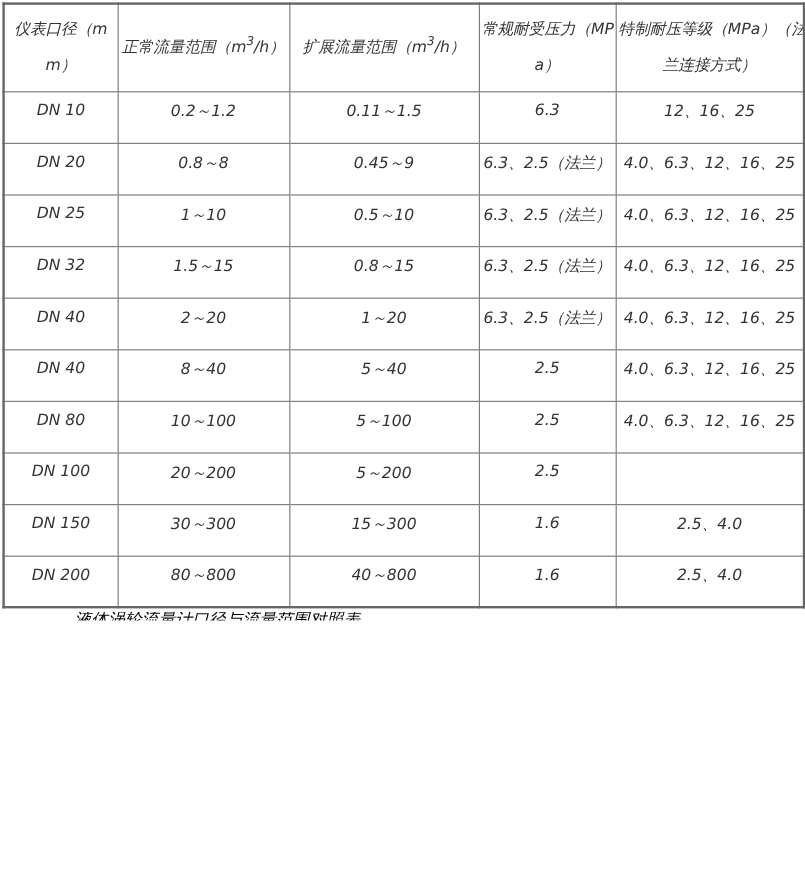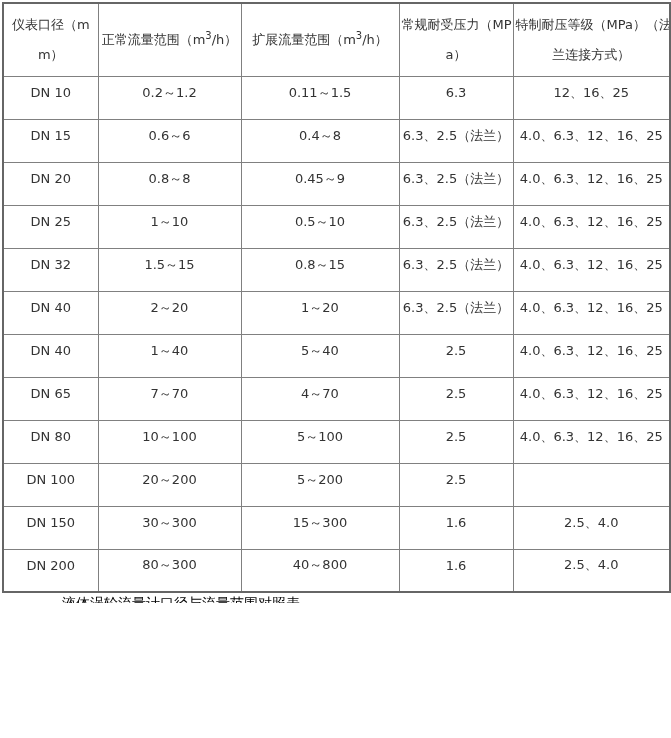--- a/index.html
+++ b/index.html
@@ -10,21 +10,21 @@
   }
   * { box-sizing: border-box; }
   html, body {
     margin: 0; padding: 0;
     background: var(--bg);
     width: 671px; height: 738px;
     overflow: hidden;
     font-family: "DejaVu Sans", "Liberation Sans", sans-serif;
     color: var(--text);
   }
-  .page { width: 671px; height: 738px; overflow: hidden; }
+  .page { width: 671px; height: 738px; overflow: hidden; font-style: italic; }
   table.spec {
     border-collapse: collapse;
     table-layout: fixed;
     margin: 2px 0 0 2px;
     width: 667px;
     border: 2px solid var(--border-outer);
     background: var(--bg);
   }
   table.spec th, table.spec td {
     border: 1px solid var(--border-inner);
@@ -83,27 +83,20 @@
     </thead>
     <tbody id="body-rows">
         <tr>
           <td>DN 10</td>
           <td>0.2～1.2</td>
           <td>0.11～1.5</td>
           <td>6.3</td>
           <td>12、16、25</td>
         </tr>
         <tr>
-          <td>DN 15</td>
-          <td>0.6～6</td>
-          <td>0.4～8</td>
-          <td>6.3、2.5（法兰）</td>
-          <td>4.0、6.3、12、16、25</td>
-        </tr>
-        <tr>
           <td>DN 20</td>
           <td>0.8～8</td>
           <td>0.45～9</td>
           <td>6.3、2.5（法兰）</td>
           <td>4.0、6.3、12、16、25</td>
         </tr>
         <tr>
           <td>DN 25</td>
           <td>1～10</td>
           <td>0.5～10</td>
@@ -119,29 +112,22 @@
         </tr>
         <tr>
           <td>DN 40</td>
           <td>2～20</td>
           <td>1～20</td>
           <td>6.3、2.5（法兰）</td>
           <td>4.0、6.3、12、16、25</td>
         </tr>
         <tr>
           <td>DN 40</td>
-          <td>1～40</td>
+          <td>8～40</td>
           <td>5～40</td>
-          <td>2.5</td>
-          <td>4.0、6.3、12、16、25</td>
-        </tr>
-        <tr>
-          <td>DN 65</td>
-          <td>7～70</td>
-          <td>4～70</td>
           <td>2.5</td>
           <td>4.0、6.3、12、16、25</td>
         </tr>
         <tr>
           <td>DN 80</td>
           <td>10～100</td>
           <td>5～100</td>
           <td>2.5</td>
           <td>4.0、6.3、12、16、25</td>
         </tr>
@@ -154,21 +140,21 @@
         </tr>
         <tr>
           <td>DN 150</td>
           <td>30～300</td>
           <td>15～300</td>
           <td>1.6</td>
           <td>2.5、4.0</td>
         </tr>
         <tr>
           <td>DN 200</td>
-          <td>80～300</td>
+          <td>80～800</td>
           <td>40～800</td>
           <td>1.6</td>
           <td>2.5、4.0</td>
         </tr>
       </tbody>
   </table>
   <div class="clipped-caption">液体涡轮流量计口径与流量范围对照表</div>
 </div>
 
 </body></html>

